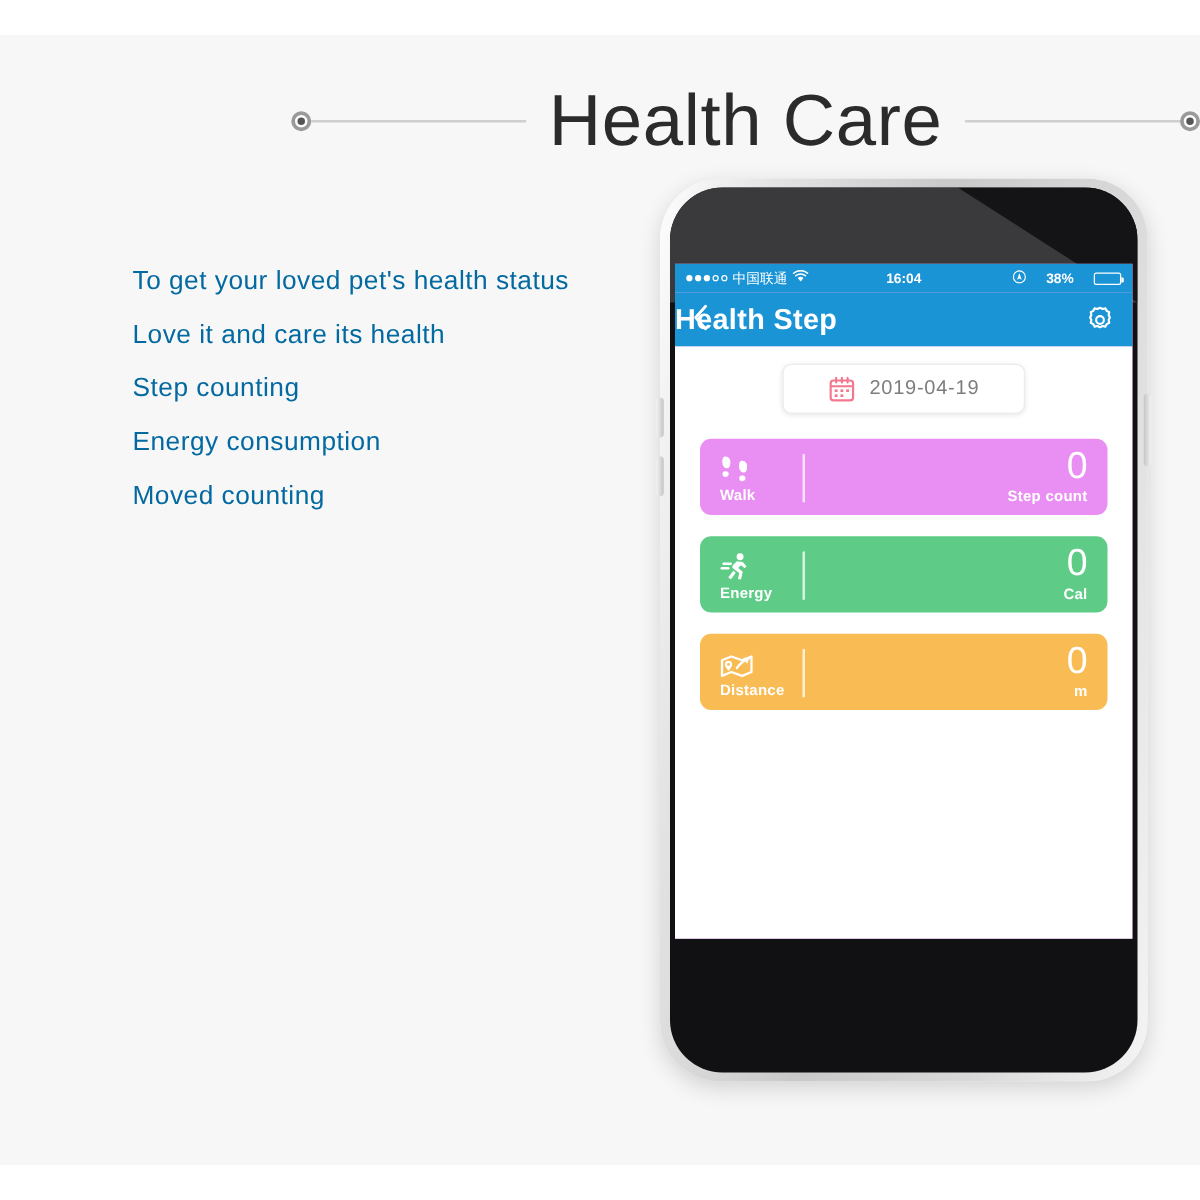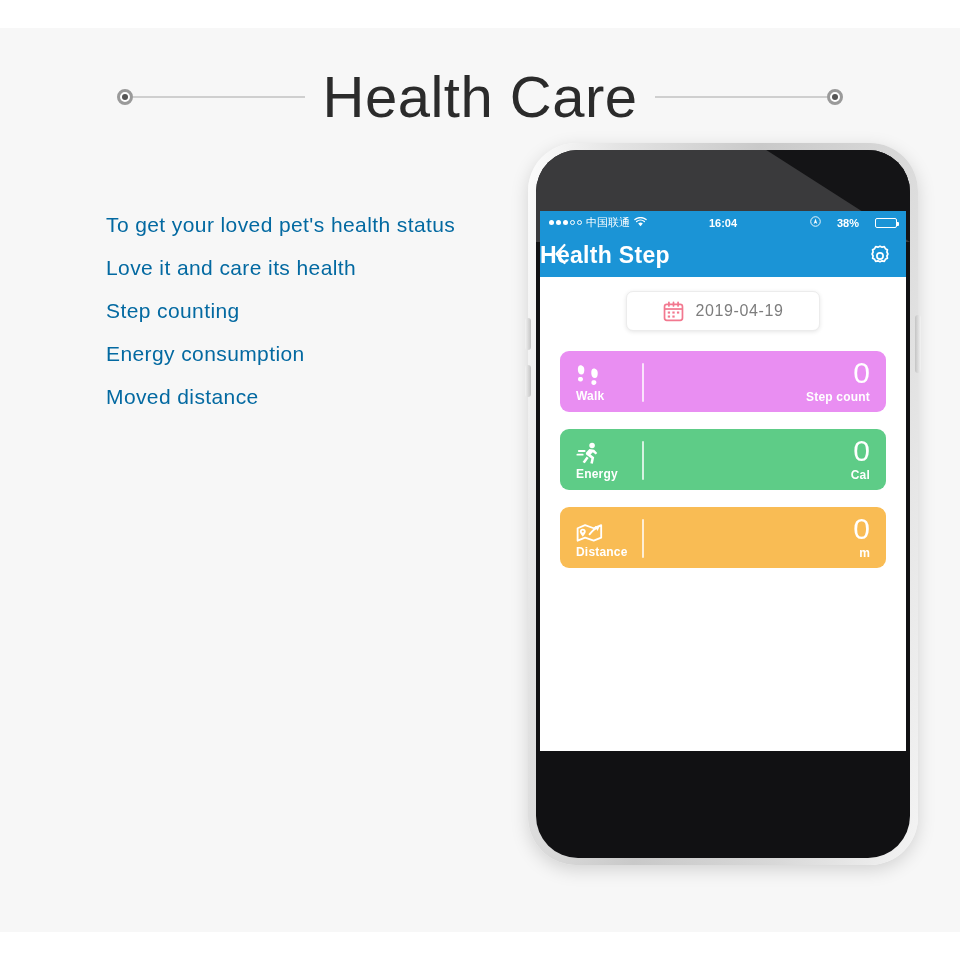--- a/index.html
+++ b/index.html
@@ -30,21 +30,21 @@
 
   
   .header {
     position: absolute;
     left: 0;
     top: 62px;
     width: 960px;
     height: 70px;
     display: flex;
     align-items: center;
-    justify-content: center;
+    justify-content: flex-end;
   }
   .header-title {
     font-size: 58px;
     font-weight: 400;
     color: #2b2b2b;
     letter-spacing: 0.5px;
     white-space: nowrap;
     padding: 0 18px;
     line-height: 1;
   }
@@ -353,21 +353,21 @@
     <span class="header-title">Health Care</span>
     <span class="deco-line right"></span>
     <span class="deco-dot"></span>
   </div>
 
   <div class="features">
     <div class="feature-item">To get your loved pet's health status</div>
     <div class="feature-item">Love it and care its health</div>
     <div class="feature-item">Step counting</div>
     <div class="feature-item">Energy consumption</div>
-    <div class="feature-item">Moved distance</div>
+    <div class="feature-item">Moved counting</div>
   </div>
 
   <div class="phone">
     <div class="phone-outer"></div>
     <div class="side-btn vol-up"></div>
     <div class="side-btn vol-down"></div>
     <div class="side-btn power"></div>
 
     <div class="phone-body">
       <div class="phone-gloss"></div>

